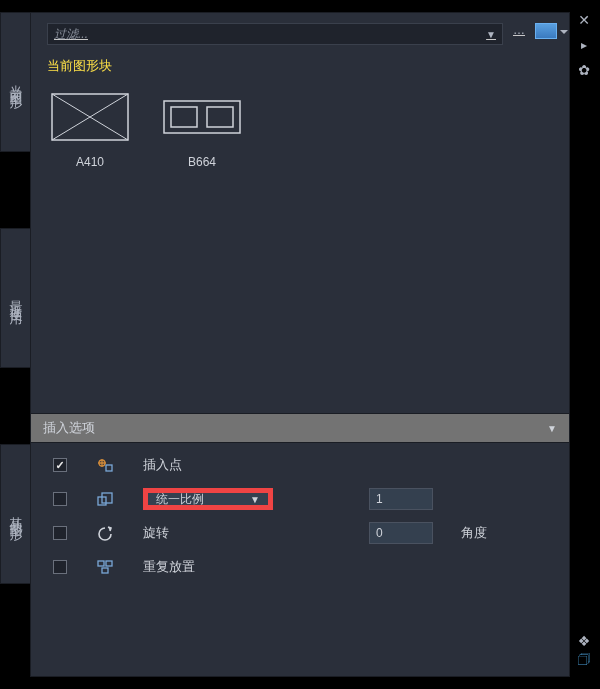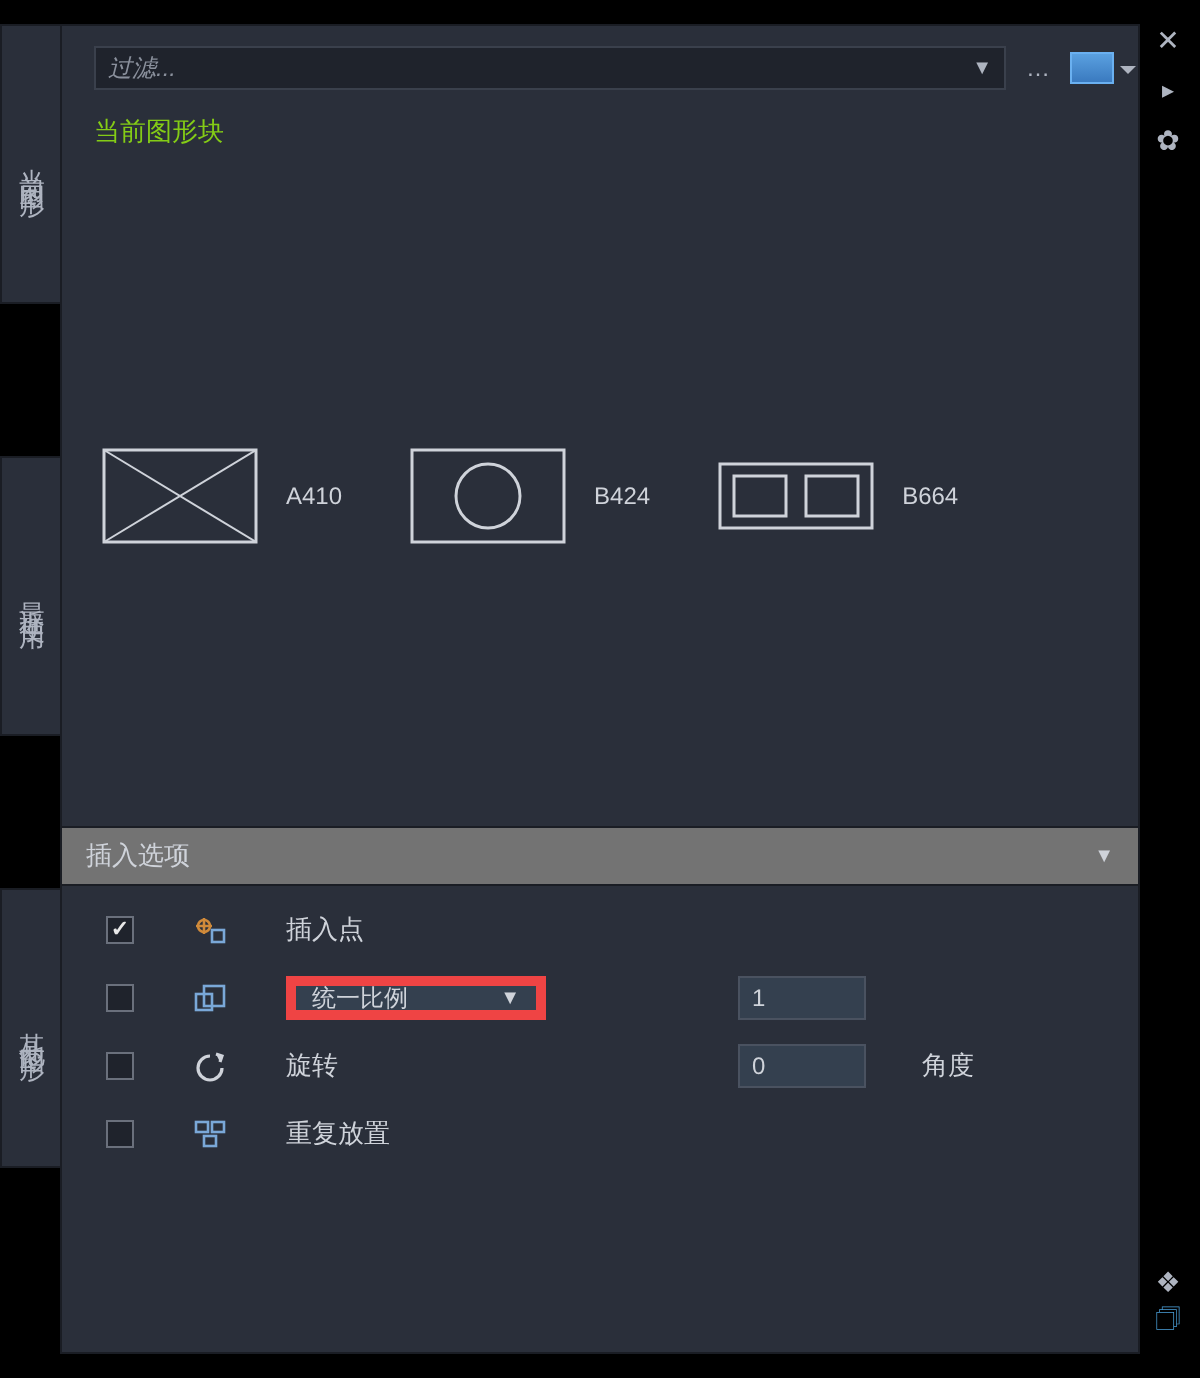--- a/index.html
+++ b/index.html
@@ -56,23 +56,24 @@
     color: #aeb4c0;
     cursor: pointer;
   }
   .rtool.close { top: 12px; font-size:14px;}
   .rtool.arrow { top: 38px; font-size:12px;}
   .rtool.gear  { top: 62px; font-size:14px;}
   .rtool.bot1  { bottom: 40px; font-size:14px;}
   .rtool.bot2  { bottom: 16px; font-size:14px; color:#4a9fd8;}
   
   .filter-row {
-    display:flex; align-items:center;
+    display:flex; align-items:flex-start;
     padding: 10px 12px 8px 16px;
     gap:8px;
+    text-decoration:underline;
   }
   .filter-input {
     flex:1;
     background:#1f232c;
     border:1px solid #3a404c;
     height:22px;
     display:flex; align-items:center; justify-content:space-between;
     padding:0 6px;
     font-style: italic;
     color:#8a909c;
@@ -84,33 +85,33 @@
     width:22px; height:16px;
     background: linear-gradient(#5aa0e0,#3a7abf);
     border:1px solid #6ab0f0;
     display:flex; align-items:center; justify-content:center;
     cursor:pointer; position:relative;
   }
   .thumb-toggle::after{content:"";position:absolute;right:-10px;top:4px;border-left:4px solid #aeb4c0;border-top:4px solid transparent;border-bottom:4px solid transparent; transform:rotate(90deg);}
   
   .sec-header {
     padding: 4px 14px 8px 16px;
-    color:#84cc16;
+    color:#fde047;
     font-size:13px;
   }
   
   .gallery {
     padding: 10px 20px;
     display:flex;
     gap: 34px;
     height: 330px;
     align-content:flex-start;
   }
   .block {
-    display:flex; flex-direction:row; align-items:center;
+    display:flex; flex-direction:column; align-items:center;
     gap:14px; cursor:pointer;
   }
   .block svg { width:78px; height:48px; }
   .block-label { font-size:12px; color:#cfd3da;}
   
   .opt-header {
     background:#737373;
     border-top:1px solid #1a1d24;
     border-bottom:1px solid #1a1d24;
     padding:5px 12px;
@@ -200,27 +201,20 @@
     <div class="block">
       <svg viewBox="0 0 78 48">
         <rect x="1" y="1" width="76" height="46" fill="none" stroke="#cfd3da" stroke-width="1.5"></rect>
         <line x1="1" y1="1" x2="77" y2="47" stroke="#cfd3da" stroke-width="1"></line>
         <line x1="77" y1="1" x2="1" y2="47" stroke="#cfd3da" stroke-width="1"></line>
       </svg>
       <span class="block-label">A410</span>
     </div>
     <div class="block">
       <svg viewBox="0 0 78 48">
-        <rect x="1" y="1" width="76" height="46" fill="none" stroke="#cfd3da" stroke-width="1.5"></rect>
-        <circle cx="39" cy="24" r="16" fill="none" stroke="#cfd3da" stroke-width="1.5"></circle>
-      </svg>
-      <span class="block-label">B424</span>
-    </div>
-    <div class="block">
-      <svg viewBox="0 0 78 48">
         <rect x="1" y="8" width="76" height="32" fill="none" stroke="#cfd3da" stroke-width="1.5"></rect>
         <rect x="8" y="14" width="26" height="20" fill="none" stroke="#cfd3da" stroke-width="1.5"></rect>
         <rect x="44" y="14" width="26" height="20" fill="none" stroke="#cfd3da" stroke-width="1.5"></rect>
       </svg>
       <span class="block-label">B664</span>
     </div>
   </div>
 
   <div class="opt-header">
     <span>插入选项</span>

